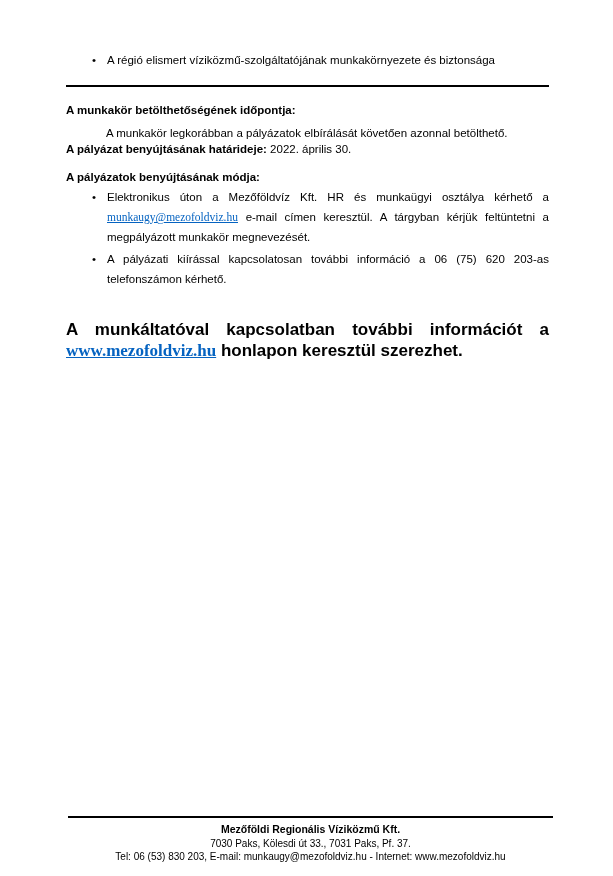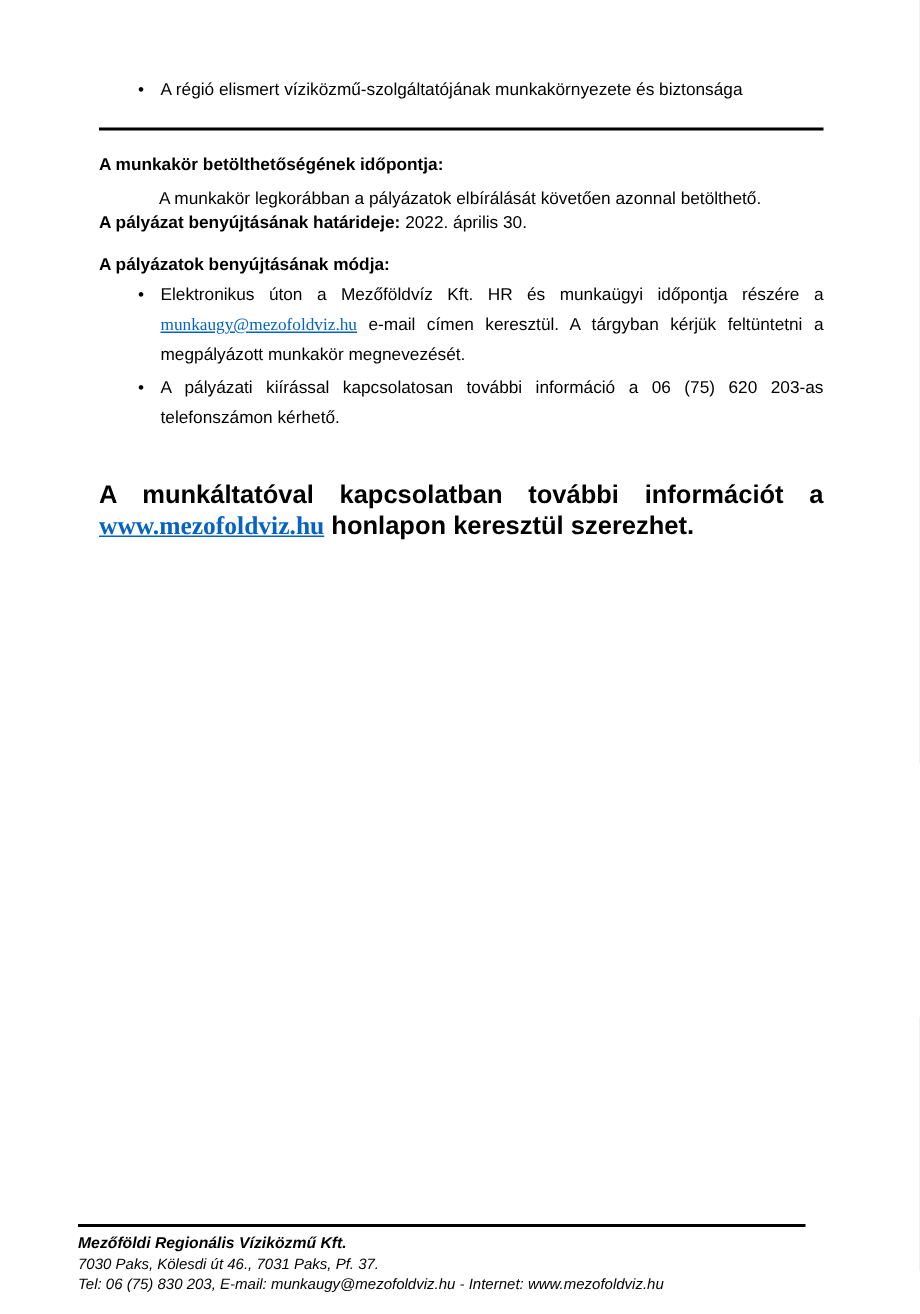--- a/index.html
+++ b/index.html
@@ -57,24 +57,24 @@
   }
   .final-para {
     margin-top: 30px;
     font-size: 17px;
     font-weight: bold;
     line-height: 21px;
     text-align: justify;
   }
   .footer {
     position: absolute;
-    left: 52px;
+    left: 68px;
     top: 816px;
     width: 485px;
-    font-style: italic;
+    text-align: center;
   }
   .footer-rule { height: 1.5px; background: #000000; }
   .footer-company {
     margin-top: 4px;
     font-size: 10.5px;
     font-weight: bold;
     line-height: 15px;
   }
   .footer-line { font-size: 10px; line-height: 13px; }
 </style>
@@ -97,31 +97,31 @@
     <div class="deadline-line">
       <span class="label">A pályázat benyújtásának határideje:</span>
       <span>2022. április 30.</span>
     </div>
 
     <div class="heading-bold h-submission">A pályázatok benyújtásának módja:</div>
 
     <div class="bullet-list">
       <div class="bullet-item">
         <span class="bullet-marker">•</span>
-        <span class="bullet-text"><span>Elektronikus úton a Mezőföldvíz Kft. HR és munkaügyi időpontja részére a </span><a class="link">munkaugy@mezofoldviz.hu</a><span> e-mail címen keresztül. A tárgyban kérjük feltüntetni a megpályázott munkakör megnevezését.</span></span>
+        <span class="bullet-text"><span>Elektronikus úton a Mezőföldvíz Kft. HR és munkaügyi osztálya kérhető a </span><a class="link">munkaugy@mezofoldviz.hu</a><span> e-mail címen keresztül. A tárgyban kérjük feltüntetni a megpályázott munkakör megnevezését.</span></span>
       </div>
       <div class="bullet-item">
         <span class="bullet-marker">•</span>
         <span class="bullet-text">A pályázati kiírással kapcsolatosan további információ a 06 (75) 620 203-as telefonszámon kérhető.</span>
       </div>
     </div>
 
     <div class="final-para"><span>A munkáltatóval kapcsolatban további információt a </span><a class="link">www.mezofoldviz.hu</a><span> honlapon keresztül szerezhet.</span></div>
 
   </div>
 
   <div class="footer">
     <div class="footer-rule"></div>
     <div class="footer-company">Mezőföldi Regionális Víziközmű Kft.</div>
-    <div class="footer-line">7030 Paks, Kölesdi út 46., 7031 Paks, Pf. 37.</div>
-    <div class="footer-line">Tel: 06 (75) 830 203, E-mail: munkaugy@mezofoldviz.hu - Internet: www.mezofoldviz.hu</div>
+    <div class="footer-line">7030 Paks, Kölesdi út 33., 7031 Paks, Pf. 37.</div>
+    <div class="footer-line">Tel: 06 (53) 830 203, E-mail: munkaugy@mezofoldviz.hu - Internet: www.mezofoldviz.hu</div>
   </div>
 </div>
 
 </body></html>

